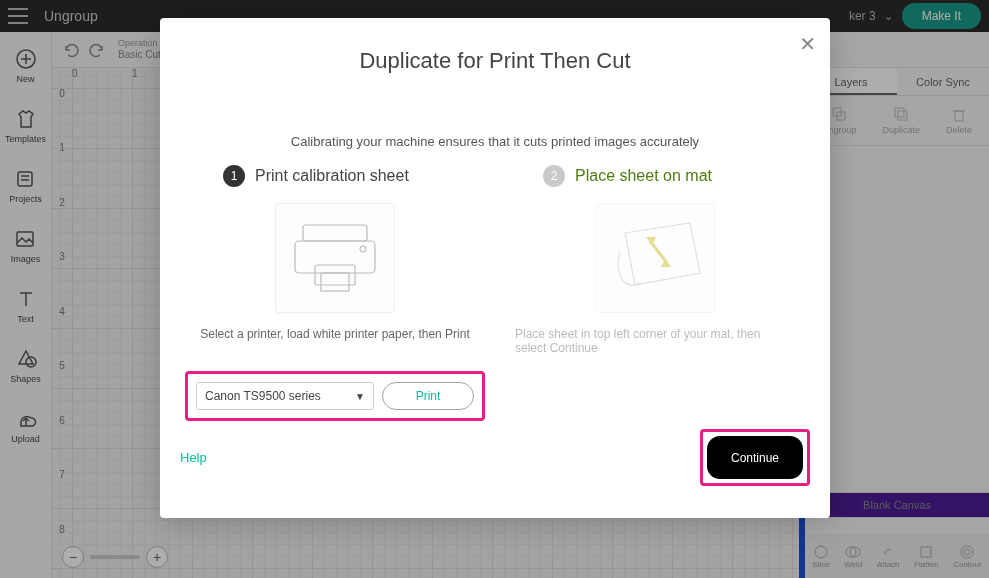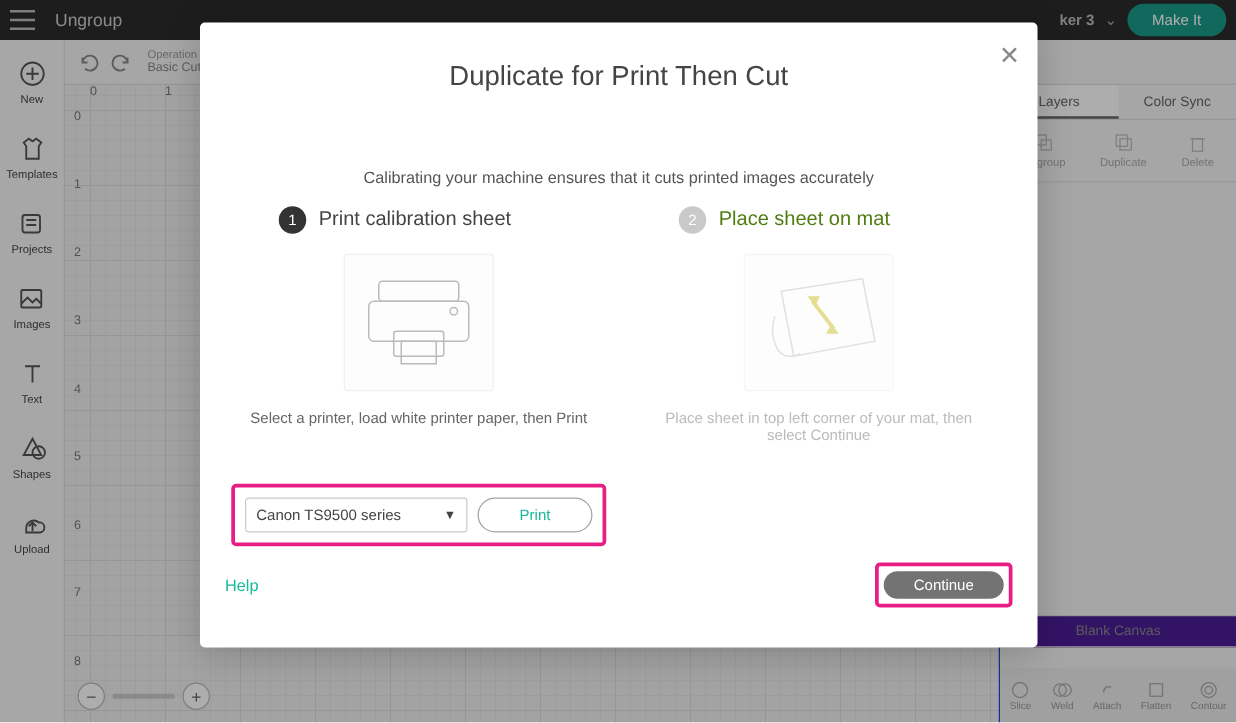--- a/index.html
+++ b/index.html
@@ -36,21 +36,21 @@
     background-position: 20px 20px, 20px 20px, 20px 20px, 20px 20px;
   }
   .ruler-top { position:absolute; left:20px; top:0; height:20px; right:0; display:flex; font-size:10px; color:#777;}
   .ruler-top div { width:60px; text-align:left;}
   .ruler-left { position:absolute; left:0; top:20px; width:20px; bottom:0; display:flex; flex-direction:column; font-size:10px; color:#777;}
   .ruler-left div { height:60px; text-align:center;}
   .zoomctl { position:absolute; left:10px; bottom:10px; display:flex; align-items:center; gap:6px; font-size:12px; color:#666;}
   .zoomctl .zbtn { width:22px; height:22px; border:1px solid #bbb; border-radius:50%; display:flex; align-items:center; justify-content:center; background:#fff; font-size:14px; cursor:pointer;}
 
   
-  .rightpanel { position:absolute; right:0; top:36px; width:190px; bottom:0; background:#f5f5f5; border-left:1px solid #1d4ed8; }
+  .rightpanel { position:absolute; right:0; top:36px; width:190px; bottom:0; background:#f5f5f5; border-left:6px solid #1d4ed8; }
   .rp-tabs { display:flex; height:28px; border-bottom:1px solid #ddd;}
   .rp-tab { flex:1; text-align:center; font-size:11px; color:#666; line-height:28px; cursor:pointer;}
   .rp-tab.active { background:#fff; border-bottom:2px solid #666;}
   .rp-actions { display:flex; justify-content:space-around; padding:10px 4px; border-bottom:1px solid #e0e0e0;}
   .rp-actions .ra { display:flex; flex-direction:column; align-items:center; font-size:9px; color:#aaa; gap:3px;}
   .rp-actions .ra svg { width:16px; height:16px; stroke:#bbb; fill:none;}
   .rp-blank { position:absolute; bottom:60px; left:0; right:0; text-align:center; font-size:11px; color:#888; padding:6px; border-top:1px solid #e0e0e0; border-bottom:1px solid #e0e0e0; background:#4c1d95;}
   .rp-bottom { position:absolute; bottom:0; left:0; right:0; height:44px; background:#ececec; display:flex; justify-content:space-around; align-items:center;}
   .rp-bottom .rb { display:flex; flex-direction:column; align-items:center; font-size:8px; color:#999;}
   .rp-bottom .rb svg { width:16px; height:16px; stroke:#aaa; fill:none;}
@@ -66,42 +66,42 @@
   .steps { display:flex; gap:40px; justify-content:center; }
   .step { width:280px; display:flex; flex-direction:column; align-items:center;}
   .step-head { display:flex; align-items:center; gap:10px; margin-bottom:16px; align-self:flex-start; padding-left:28px;}
   .step-num { width:22px; height:22px; border-radius:50%; display:flex; align-items:center; justify-content:center; font-size:12px; color:#fff;}
   .num-active { background:#333;}
   .num-inactive { background:#c9c9c9;}
   .step-title { font-size:16px; color:#444;}
   .step-title.inactive { color:#4d7c0f;}
   .step-illus { width:120px; height:110px; background:#fdfdfd; border:1px solid #f0f0f0; border-radius:3px; display:flex; align-items:center; justify-content:center; margin-bottom:14px;}
   .step-illus svg { width:100px; height:90px; stroke:#bbb; fill:none; stroke-width:1.2;}
-  .step-desc { font-size:12px; color:#666; text-align:center; margin-bottom:32px; min-height:28px;}
+  .step-desc { font-size:12px; color:#666; text-align:left; margin-bottom:16px; min-height:28px;}
   .step-desc.inactive { color:#bbb;}
   .printer-row { display:flex; gap:8px; align-items:flex-start; padding:8px; border:3px solid #e91e85; border-radius:4px;}
   .printer-select { width:178px; height:28px; border:1px solid #ccc; border-radius:3px; padding:0 8px; display:flex; align-items:center; justify-content:space-between; font-size:12px; color:#444; cursor:pointer; background:#fff;}
   .print-btn { width:92px; height:28px; border:1px solid #a3a3a3; color:#17b99b; background:#fff; border-radius:14px; font-size:12px; cursor:pointer;}
   .modal-footer { position:absolute; left:20px; right:20px; bottom:32px; display:flex; align-items:center; justify-content:space-between;}
   .help-link { color:#17b99b; font-size:13px; cursor:pointer;}
   .continue-wrap { border:3px solid #e91e85; padding:4px; border-radius:4px;}
-  .continue-btn { width:96px; height:22px; background:#737373; color:#fff; border:none; border-radius:13px; font-size:12px; cursor:pointer;}
+  .continue-btn { width:96px; height:43px; background:#000000; color:#fff; border:none; border-radius:13px; font-size:12px; cursor:pointer;}
 </style>
 </head>
 <body>
 
 <div class="topbar">
   <div class="hamburger">
       <span></span>
       <span></span>
       <span></span>
     </div>
   <div class="topbar-title">Ungroup</div>
   <div class="topbar-right">
-    <span style="font-size:12px;color:#bbb;font-weight:bold;">ker 3</span>
+    <span style="font-size:12px;color:#bbb;">ker 3</span>
     <span class="chevd">⌄</span>
     <button class="makeit">Make It</button>
   </div>
 </div>
 
 <div class="leftbar">
   <div class="leftbar-item">
     <svg>
         <circle cx="11" cy="11" r="9"></circle>
         <line x1="11" y1="6" x2="11" y2="16"></line>

